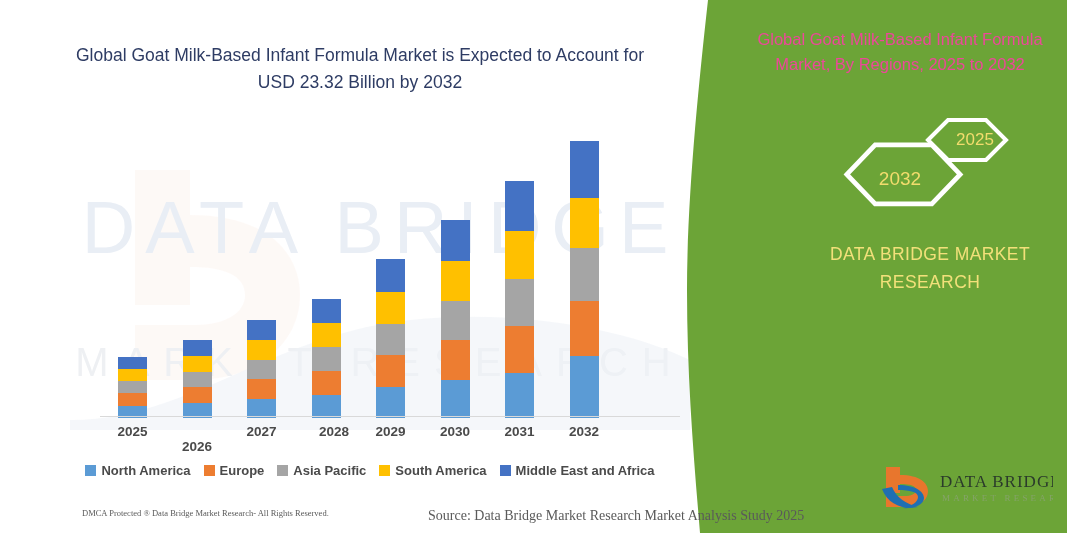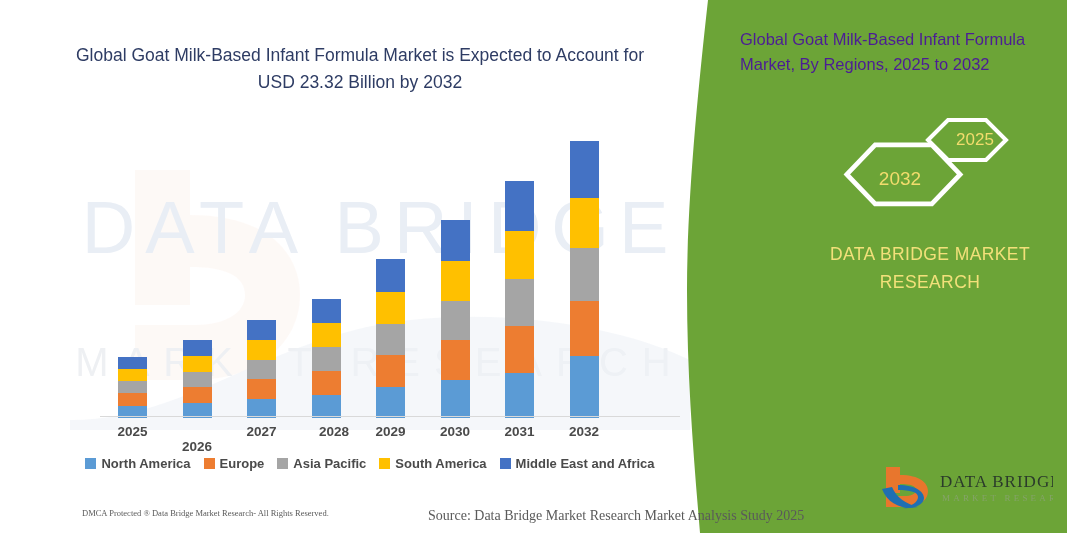--- a/index.html
+++ b/index.html
@@ -68,22 +68,22 @@
     left: 650px;
     top: 0;
     width: 417px;
     height: 533px;
   }
   .green-title {
     position: absolute;
     left: 740px;
     top: 27px;
     width: 320px;
-    text-align: left;
-    color: #4c1d95;
+    text-align: center;
+    color: #ec4899;
     font-size: 16.5px;
     line-height: 25px;
     font-weight: 400;
   }
   .hexwrap {
     position: absolute;
     left: 820px;
     top: 108px;
     width: 220px;
     height: 110px;
@@ -176,20 +176,21 @@
     justify-content: center;
     align-items: center;
     gap: 13px;
     flex-wrap: nowrap;
   }
   .legend-item {
     display: flex;
     align-items: center;
     gap: 5px;
     white-space: nowrap;
+    margin-top: 7px;
   }
   .legend-swatch {
     width: 11px;
     height: 11px;
     display: inline-block;
     flex: 0 0 auto;
   }
   .legend-label {
     font-size: 13px;
     font-weight: bold;

